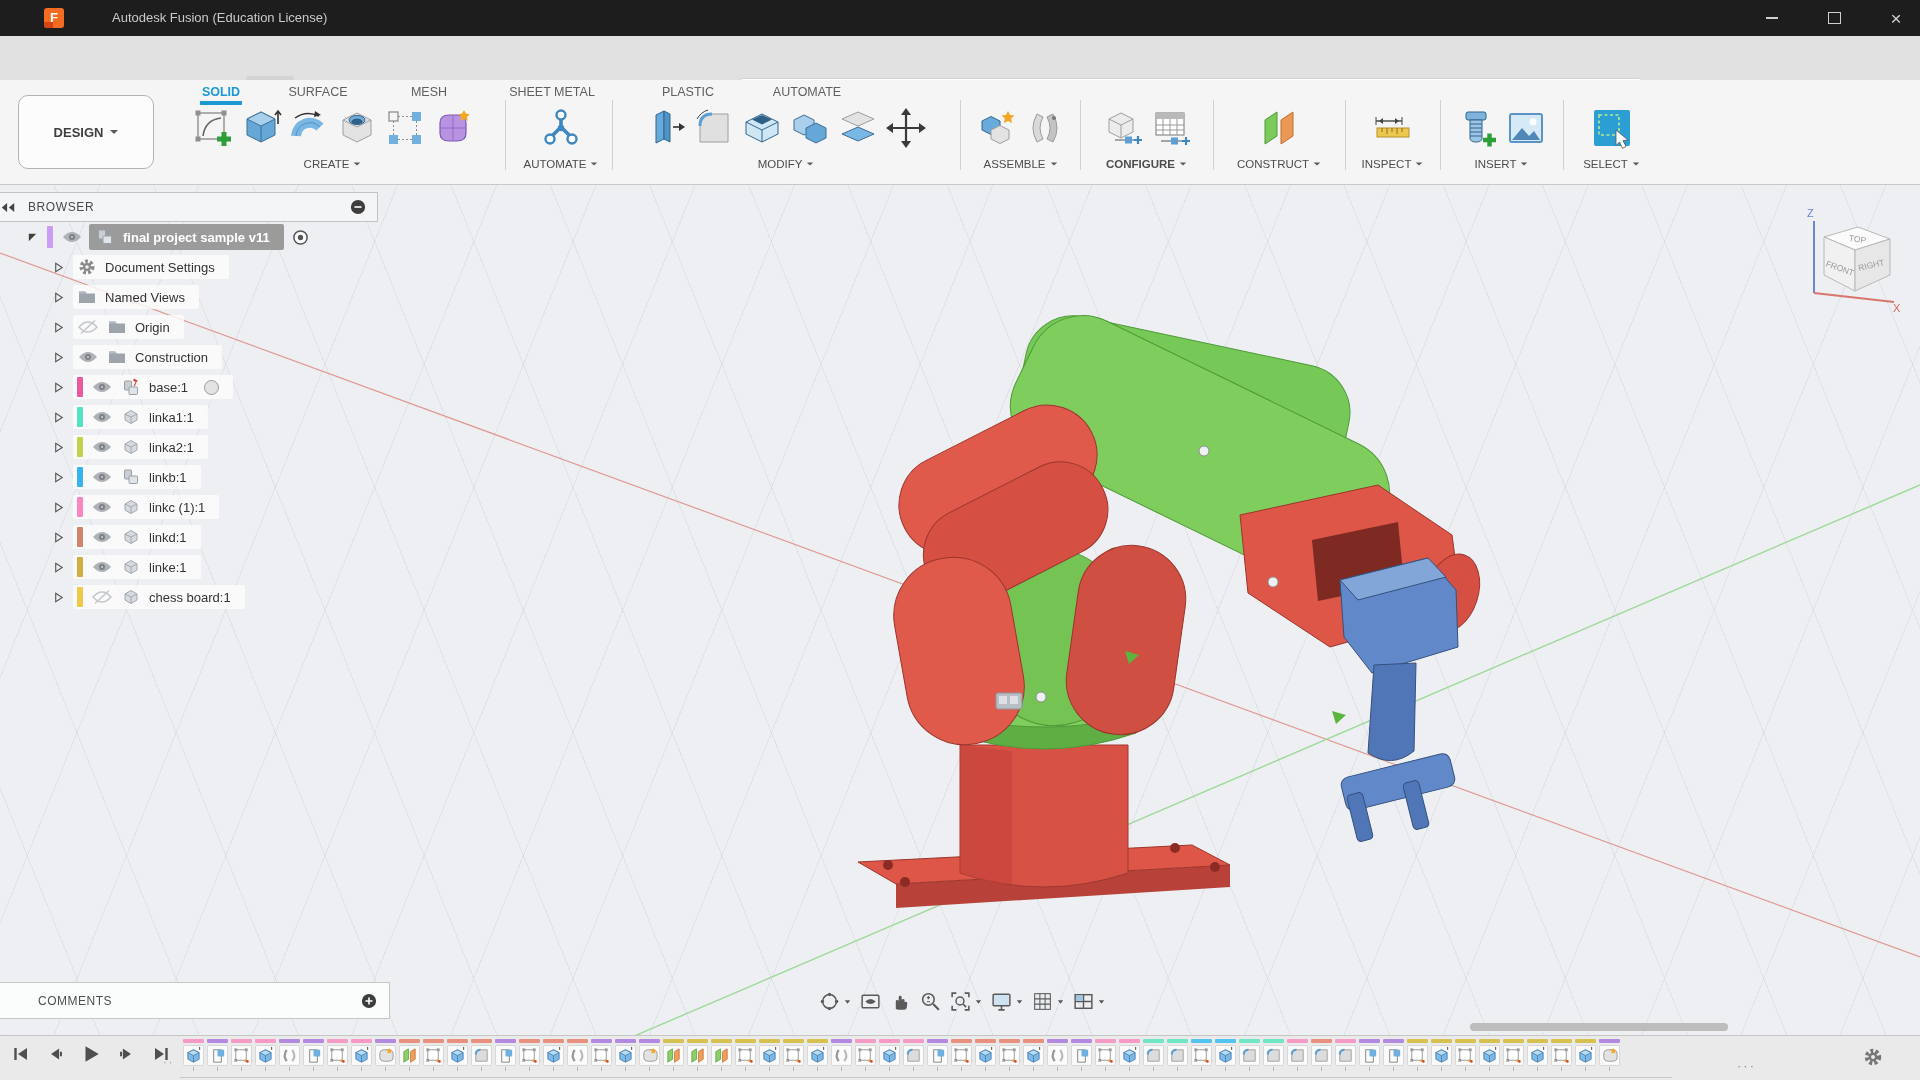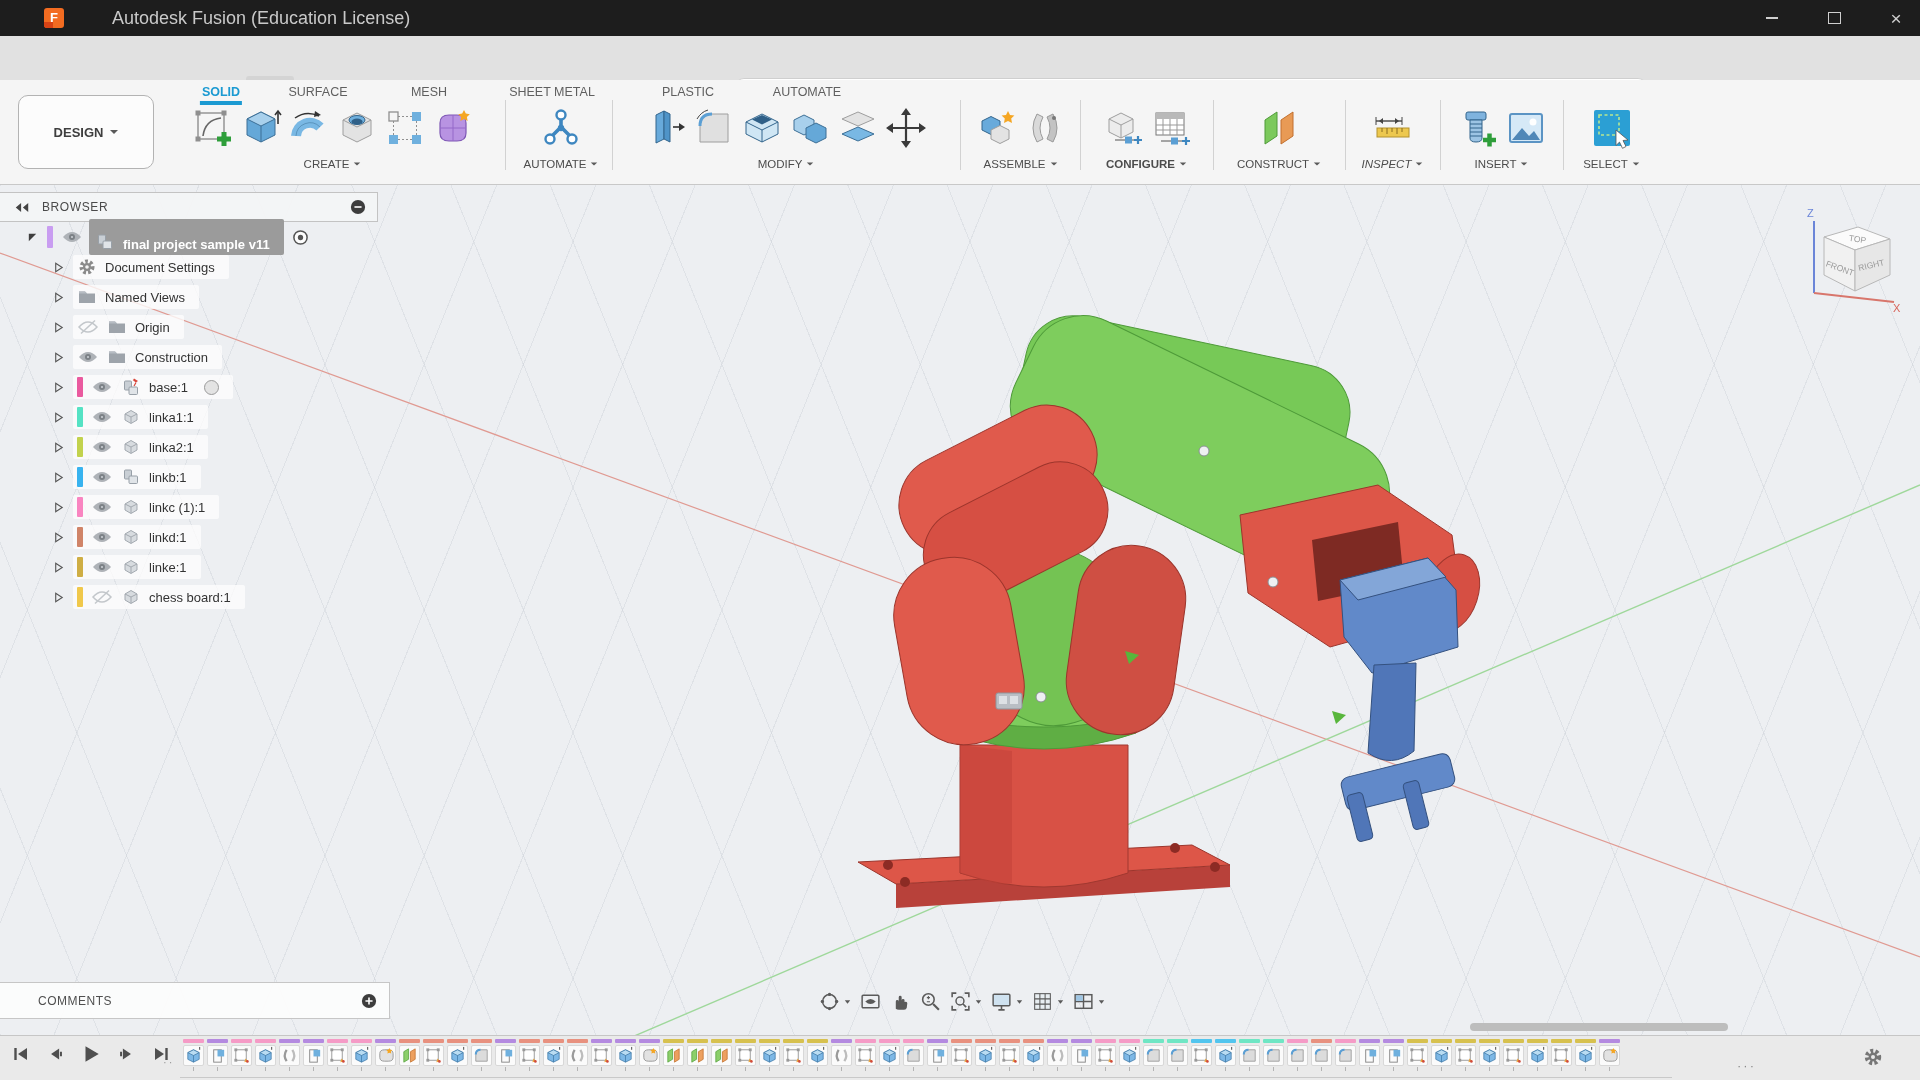--- a/index.html
+++ b/index.html
@@ -7,21 +7,21 @@
        font-family:"Liberation Sans","DejaVu Sans",sans-serif;background:#edeff2;
        -webkit-font-smoothing:antialiased}
   svg{display:block}
 
   
   .titlebar{position:absolute;left:0;top:0;width:1920px;height:36px;background:#1d1d1d}
   .fusion-logo{position:absolute;left:44px;top:8px;width:20px;height:20px;background:#f36c21;
      border-radius:3px;color:#fff;font-weight:bold;font-size:13px;text-align:center;line-height:20px}
   .fusion-logo i{position:absolute;left:0;bottom:0;width:9px;height:6px;background:#d84315;
      border-radius:0 0 0 3px;font-style:normal}
-  .title-text{position:absolute;left:112px;top:0;line-height:36px;color:#c9c9c9;font-size:18px}
+  .title-text{position:absolute;left:112px;top:0;line-height:36px;color:#c9c9c9;font-size:13px}
   .winbtn{position:absolute;top:0;width:46px;height:36px;display:flex;align-items:center;justify-content:center}
   .winbtn .min{width:12px;height:2px;background:#cfcfcf}
   .winbtn .max{width:11px;height:10px;border:1.5px solid #cfcfcf}
   .winbtn .cls{color:#cfcfcf;font-size:19px;line-height:19px}
 
   
   .tabstrip{position:absolute;left:0;top:36px;width:1920px;height:44px;background:#e1e1e1}
   .home-btn{position:absolute;left:246px;top:40px;width:48px;height:38px;background:#d4d4d4;
      border-radius:3px;border-bottom:2px solid #f7f7f7;display:flex;align-items:center;justify-content:center}
   .doc-tab{position:absolute;left:735px;top:42px;width:910px;height:38px;background:#ffffff;
@@ -54,29 +54,29 @@
      background:
       repeating-linear-gradient(112deg,rgba(203,208,215,.42) 0 1px,transparent 1px 92px),
       repeating-linear-gradient(68deg,rgba(203,208,215,.42) 0 1px,transparent 1px 92px),
       #edeff2;}
   .scene{position:absolute;left:0;top:0}
   .viewcube{position:absolute;right:16px;top:16px;width:120px;height:112px}
 
   
   .browser{position:absolute;left:0;top:7px;width:378px}
   .bheader{height:30px;background:rgba(243,244,246,.95);border:1px solid #c3c3c3;border-left:none;
-     box-sizing:border-box;display:flex;align-items:center;padding-left:14px;gap:12px}
+     box-sizing:border-box;display:flex;align-items:center;gap:12px}
   .bheader .btitle{font-size:12px;color:#4a4a4a;letter-spacing:.6px}
   .bminus{position:absolute;right:12px;top:7px}
   .trow{height:30px;display:flex;align-items:center;font-size:13px;color:#333}
   .sp{flex:0 0 auto}
   .pill{display:flex;align-items:center;background:rgba(252,252,252,.8);border-radius:2px;
      padding:2px 14px 2px 4px;gap:8px}
   .cbar{width:6px;height:20px;border-radius:1px;flex:0 0 auto}
-  .hl{display:flex;align-items:flex-end;background:#9b9b9b;border-radius:2px;padding:13px 14px 3px 6px;gap:8px;
+  .hl{display:flex;align-items:center;background:#9b9b9b;border-radius:2px;padding:3px 14px 3px 6px;gap:8px;
      color:#fff;font-weight:bold}
   .selcircle{width:15px;height:15px;border-radius:50%;background:#e3e3e3;border:1.5px solid #9a9a9a;
      box-sizing:border-box;margin-left:8px}
 
   
   .comments{position:absolute;left:0;top:797px;width:390px;height:37px;background:rgba(252,252,252,.95);
      border:1px solid #c6c6c6;border-left:none;box-sizing:border-box;display:flex;align-items:center}
   .comments .ctitle{margin-left:38px;font-size:12px;color:#4f4f4f;letter-spacing:.5px}
   .cplus{position:absolute;right:12px;top:10px}
   .vptools{position:absolute;left:818px;top:801px;height:30px;display:flex;align-items:center;gap:7px}
@@ -407,21 +407,21 @@
               <path d="M8 14l12-8v24l-12 8z" fill="#7cc95c" stroke="#4e9a39"></path>
               <path d="M24 14l12-8v24l-12 8z" fill="#e89a55" stroke="#c26f2e"></path>
             </svg>
           </div>
         </div>
         <div class="glabel">
           <span>CONSTRUCT</span>
           <span class="caret" style="transform:scale(.8)"></span>
         </div>
       </div>
-      <div class="rgroup" style="left: 1350px; width: 85px; font-style: italic;">
+      <div class="rgroup" style="left: 1350px; width: 85px;">
         <div class="icons">
           <div style="width: 44px; height: 44px;">
             <svg class="bicon" viewBox="0 0 44 44">
               <path d="M5 15h26" stroke="#444" stroke-width="1.4"></path>
               <path d="M5 11v8M31 11v8" stroke="#444"></path>
               <path d="M8 15l4-3v6zM28 15l-4-3v6z" fill="#444"></path>
               <rect x="6" y="22" width="32" height="9" fill="#edc84e" stroke="#b3922e"></rect>
               <path d="M11 22v4M16 22v6M21 22v4M26 22v6M31 22v4" stroke="#8a6d1e"></path>
             </svg>
           </div>

